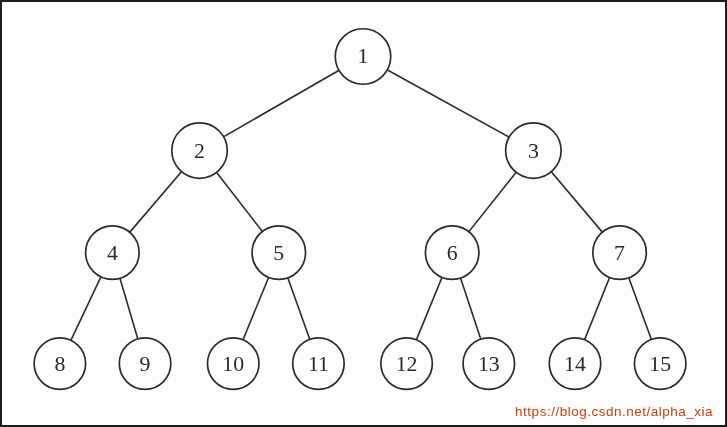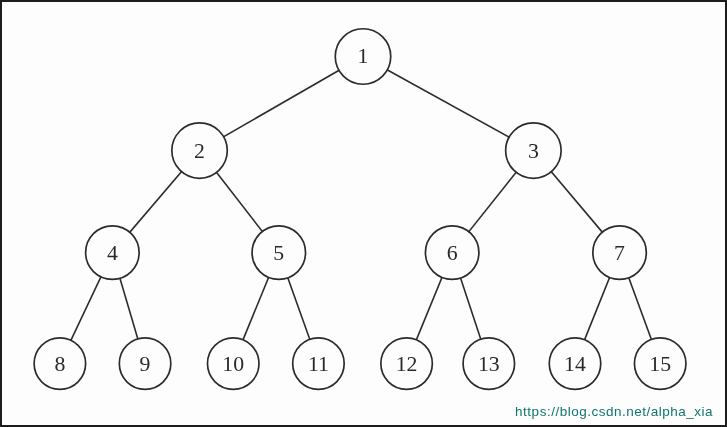--- a/index.html
+++ b/index.html
@@ -78,14 +78,14 @@
       <text x="318" y="365" text-anchor="middle" dominant-baseline="central" fill="#2a2a2a" font-size="22" font-family="&quot;Liberation Serif&quot;,&quot;DejaVu Serif&quot;,serif">11</text>
       <circle cx="407" cy="365" r="26" fill="#fdfdfd" stroke="#2b2b2b" stroke-width="1.7"></circle>
       <text x="407" y="365" text-anchor="middle" dominant-baseline="central" fill="#2a2a2a" font-size="22" font-family="&quot;Liberation Serif&quot;,&quot;DejaVu Serif&quot;,serif">12</text>
       <circle cx="490" cy="365" r="26" fill="#fdfdfd" stroke="#2b2b2b" stroke-width="1.7"></circle>
       <text x="490" y="365" text-anchor="middle" dominant-baseline="central" fill="#2a2a2a" font-size="22" font-family="&quot;Liberation Serif&quot;,&quot;DejaVu Serif&quot;,serif">13</text>
       <circle cx="577" cy="365" r="26" fill="#fdfdfd" stroke="#2b2b2b" stroke-width="1.7"></circle>
       <text x="577" y="365" text-anchor="middle" dominant-baseline="central" fill="#2a2a2a" font-size="22" font-family="&quot;Liberation Serif&quot;,&quot;DejaVu Serif&quot;,serif">14</text>
       <circle cx="663" cy="365" r="26" fill="#fdfdfd" stroke="#2b2b2b" stroke-width="1.7"></circle>
       <text x="663" y="365" text-anchor="middle" dominant-baseline="central" fill="#2a2a2a" font-size="22" font-family="&quot;Liberation Serif&quot;,&quot;DejaVu Serif&quot;,serif">15</text>
     </svg>
-  <div class="watermark" style="color: #0f766e; text-align: right;">https://blog.csdn.net/alpha_xia</div>
+  <div class="watermark" style="color: #c2410c; text-align: right;">https://blog.csdn.net/alpha_xia</div>
 </div>
 
 </body></html>

